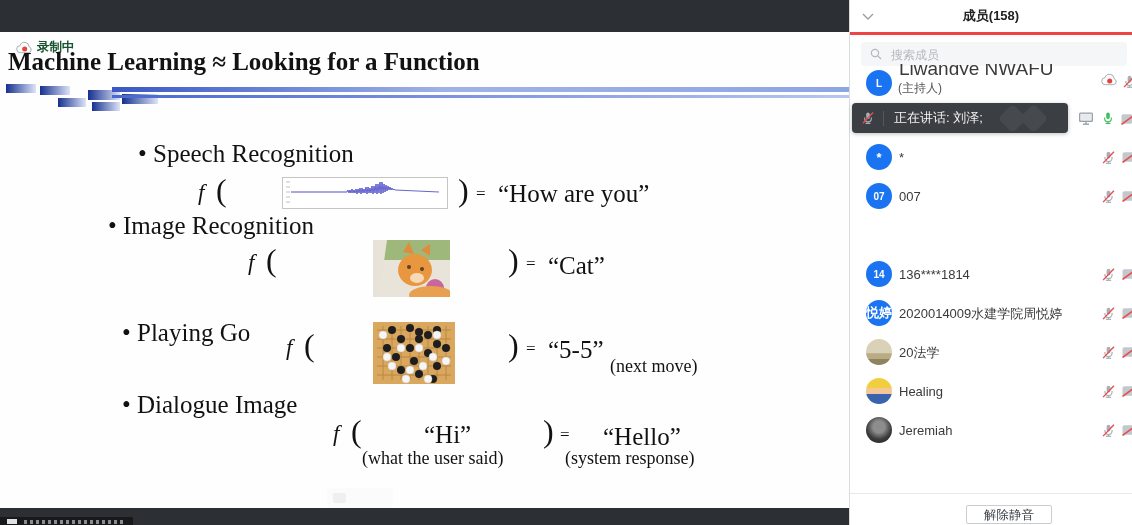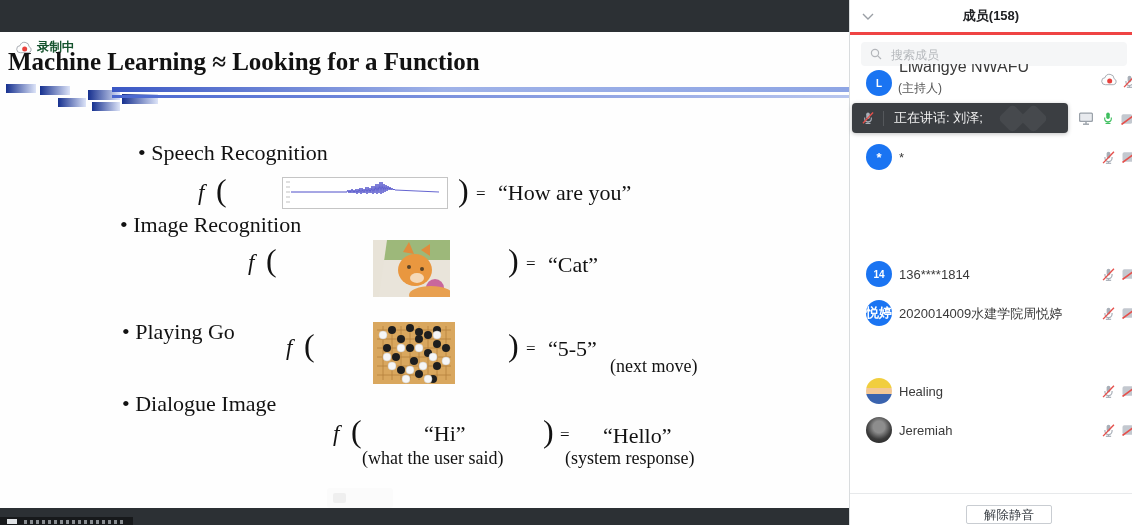--- a/index.html
+++ b/index.html
@@ -20,21 +20,21 @@
          font-family:"Liberation Serif","DejaVu Serif",serif;}
   .rec-wrap{left:16px;top:7px;display:flex;align-items:center;gap:4px;}
   .rec-label{font-family:"Liberation Sans","DejaVu Sans",sans-serif;font-size:12.5px;font-weight:700;
              color:#14532d;text-shadow:0 0 2px #fff;}
   .slide-title{left:8px;top:16px;font-size:25px;font-weight:700;white-space:nowrap;}
 
   .sq{background:linear-gradient(90deg,#16308f,#dde4f8);}
   .lineA{left:112px;top:55px;width:737px;height:5px;background:linear-gradient(90deg,#3a57c4,#9fb2e8 45%,#8ea5e4);}
   .lineB{left:112px;top:63px;width:737px;height:3px;background:linear-gradient(90deg,#4a67d0,#b8c6ee);}
 
-  .t21{font-size:22px;white-space:nowrap;}
+  .t21{font-size:25px;white-space:nowrap;}
   .func{font-size:23px;font-style:italic;}
   .paren{font-size:32px;font-weight:400;line-height:1;}
   .eq{font-size:17px;}
   .note{font-size:18px;white-space:nowrap;}
   .wave{left:282px;top:145px;width:164px;height:30px;border:1px solid #c5c5c5;background:#fff;}
   .ghost{left:327px;top:456px;width:66px;height:20px;background:#fbfbfb;border-radius:3px;}
   .ghost::before{content:"";position:absolute;left:6px;top:5px;width:13px;height:10px;background:#efefef;border-radius:2px;}
 
   
   .panel{left:849px;top:0;width:283px;height:525px;background:#fff;border-left:1px solid #d9dcde;box-sizing:border-box;}
@@ -58,21 +58,21 @@
   .av-anime{background:linear-gradient(180deg,#f1ce3e 0 38%,#f3c796 39% 62%,#3a63ae 63%);}
   .av-jer{background:radial-gradient(circle at 50% 38%,#8d8d8d 0 28%,#3c3c3c 60%,#1f1f1f 100%);}
   .av-mayun{background:radial-gradient(circle at 50% 42%,#b7b3ac 0 30%,#7c776f 70%,#5f5b54 100%);}
   .mname{position:absolute;left:49px;top:0;line-height:39px;font-size:13px;color:#3a3a3a;white-space:nowrap;}
   .ic1{position:absolute;left:251px;top:12px;}
   .ic2{position:absolute;left:272px;top:13px;}
 
   .hostrow{top:64px;height:36px;}
   .hostrow .av{top:6px;}
   .nameclip{position:absolute;left:49px;top:0;height:11px;overflow:hidden;}
-  .nameclip span{display:block;margin-top:-6px;font-size:16px;color:#3a3a3a;white-space:nowrap;}
+  .nameclip span{display:block;margin-top:-6px;font-size:19px;color:#3a3a3a;white-space:nowrap;}
   .hostrole{position:absolute;left:48px;top:16px;font-size:12px;color:#555;}
   .hostrow .ic1{top:9px;} .hostrow .ic2{top:10px;}
 
   .pfootline{position:absolute;left:0;top:493px;width:100%;border-top:1px solid #e7e9eb;}
   .unmute-btn{position:absolute;left:116px;top:505px;width:86px;height:19px;background:#fff;
       border:1px solid #c9cdd2;border-radius:2px;font-size:12.5px;color:#3a3f45;line-height:17px;
       text-align:center;box-sizing:border-box;cursor:pointer;font-family:inherit;}
 
   
   .toast{left:852px;top:103px;width:216px;height:30px;background:#3b3e42;border-radius:4px;
@@ -166,21 +166,21 @@
         <line x1="3" y1="24" x2="7" y2="24"></line>
       </g>
       <path fill="none" stroke="#2222bb" stroke-width="0.8" d="M8 14 H64"></path>
       <path fill="none" stroke="#2222bb" stroke-width="0.7" d="M64 14 l1 -2 1 3 1 -3 1 3 1 -4 1 4 1 -3 1 3 1 -4 1 5 1 -5 1 4 1 -5 1 6 1 -6 1 5 1 -4 1 4 1 -6 1 7 1 -7 1 6 1 -5 1 5 1 -7 1 8 1 -8 1 7 1 -9 1 10 1 -10 1 9 1 -11 1 12 1 -12 1 11 1 -9 1 8 1 -7 1 6 1 -5 1 4 1 -3 1 3 1 -2 1 2 1 -1 1 1 L156 14"></path>
     </svg>
   </div>
   <span class="abs paren" style="left:458px;top:142px">)</span>
   <span class="abs eq" style="left:476px;top:152px">=</span>
   <span class="abs t21" style="left:498px;top:148px">“How are you”</span>
 
-  <div class="abs t21" style="left:120px;top:180px">
+  <div class="abs t21" style="left:108px;top:180px">
     <span>•</span>&nbsp;<span>Image Recognition</span>
   </div>
   <span class="abs func" style="left:248px;top:218px">f</span>
   <span class="abs paren" style="left:266px;top:212px">(</span>
   <div class="abs" style="left:373px;top:208px">
     <svg width="77" height="57" viewBox="0 0 77 57">
       <rect width="77" height="57" fill="#e9e4da"></rect>
       <rect x="0" y="0" width="77" height="20" fill="#9db87a"></rect>
       <polygon points="0,0 14,0 6,57 0,57" fill="#e8e3d8"></polygon>
       <circle cx="62" cy="48" r="9" fill="#c9679c"></circle>
@@ -322,37 +322,65 @@
         <svg width="15" height="15">
           <use href="#i-mic-off"></use>
         </svg>
       </span>
     <span class="ic2">
         <svg width="16" height="12">
           <use href="#i-cam-off"></use>
         </svg>
       </span>
   </div>
+  <div class="mrow" style="top:177px">
+    <span class="av av-blue">07</span>
+    <span class="mname">007</span>
+    <span class="ic1">
+        <svg width="15" height="15">
+          <use href="#i-mic-off"></use>
+        </svg>
+      </span>
+    <span class="ic2">
+        <svg width="16" height="12">
+          <use href="#i-cam-off"></use>
+        </svg>
+      </span>
+  </div>
   <div class="mrow" style="top:255px">
     <span class="av av-blue">14</span>
     <span class="mname">136****1814</span>
     <span class="ic1">
         <svg width="15" height="15">
           <use href="#i-mic-off"></use>
         </svg>
       </span>
     <span class="ic2">
         <svg width="16" height="12">
           <use href="#i-cam-off"></use>
         </svg>
       </span>
   </div>
   <div class="mrow" style="top:294px">
     <span class="av av-blue" style="font-size:13px">悦婷</span>
     <span class="mname">2020014009水建学院周悦婷</span>
+    <span class="ic1">
+        <svg width="15" height="15">
+          <use href="#i-mic-off"></use>
+        </svg>
+      </span>
+    <span class="ic2">
+        <svg width="16" height="12">
+          <use href="#i-cam-off"></use>
+        </svg>
+      </span>
+  </div>
+  <div class="mrow" style="top:333px">
+    <span class="av av-land"></span>
+    <span class="mname">20法学</span>
     <span class="ic1">
         <svg width="15" height="15">
           <use href="#i-mic-off"></use>
         </svg>
       </span>
     <span class="ic2">
         <svg width="16" height="12">
           <use href="#i-cam-off"></use>
         </svg>
       </span>

